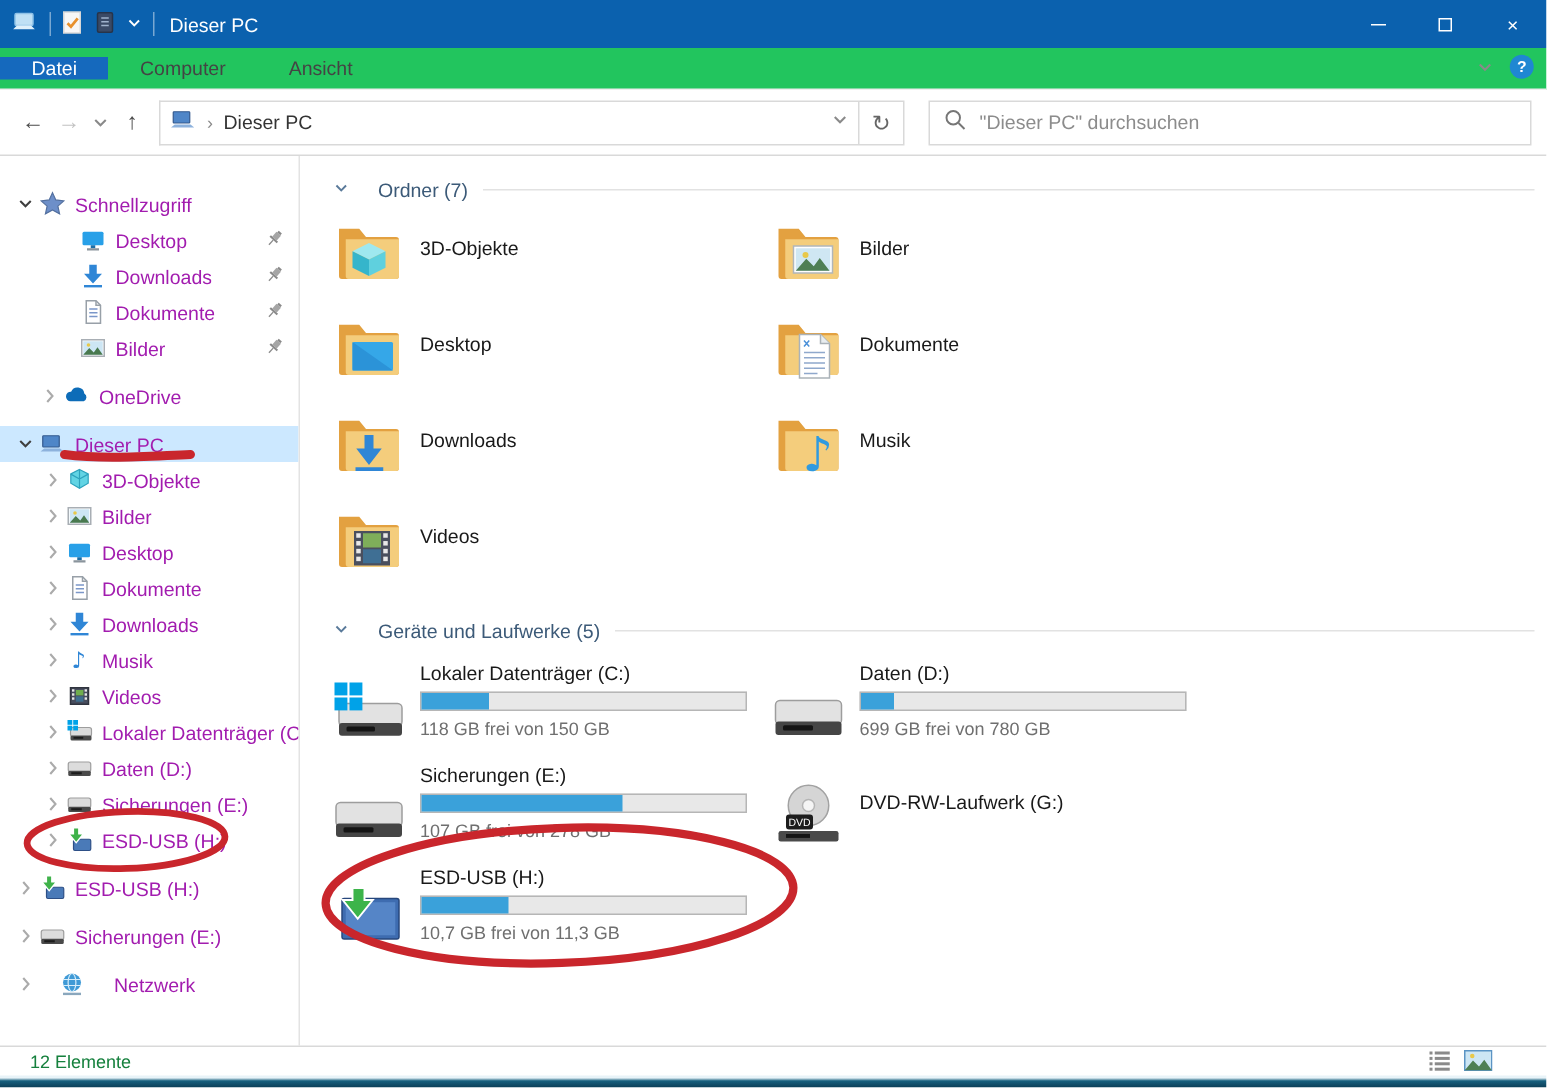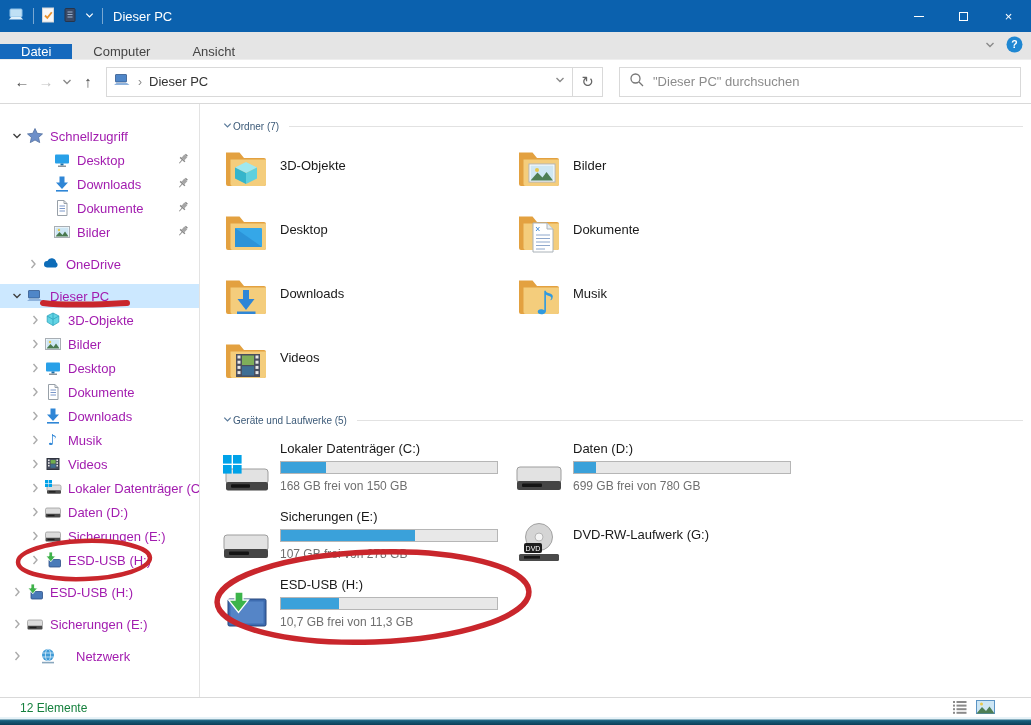--- a/index.html
+++ b/index.html
@@ -12,21 +12,21 @@
   .qat { display:flex; align-items:center; gap:7px; padding-left:8px; }
   .qat-sep { width:1px; height:16px; background:rgba(255,255,255,.45); }
   .win-title { margin-left:10px; font-size:13px; color:#fff; }
   .wc-group { margin-left:auto; display:flex; height:32px; }
   .wc { width:45px; height:32px; display:flex; align-items:center; justify-content:center; color:#fff; }
   .wc .minbar { width:10px; height:1px; background:#fff; display:block; }
   .wc .maxbox { width:9px; height:9px; border:1px solid #fff; display:block; }
   .wc.close { font-size:13px; }
 
   
-  .menubar { height:28px; background:#e5e5e5; display:flex; align-items:flex-end; position:relative; border-bottom:1px solid #eee; }
+  .menubar { height:28px; background:#22c55e; display:flex; align-items:center; position:relative; border-bottom:1px solid #eee; }
   .tab { padding:0 21px; display:flex; align-items:center; font-size:13px; color:#444; }
   .tab.active { background:var(--tab_active,#1569bd); color:#fff; }
   .menubar-right { position:absolute; right:8px; top:0; height:28px; display:flex; align-items:center; gap:10px; }
 
   
   .addressbar { height:44px; background:#fff; border-bottom:1px solid #d9d9d9; display:flex; align-items:center; padding:0 10px 0 10px; }
   .navbtn { width:24px; height:26px; display:flex; align-items:center; justify-content:center; font-size:15px; color:#4c4c4c; }
   .navbtn.small { width:18px; }
   .navbtn.disabled { color:#c3c3c3; }
   .addr-group { display:flex; margin-left:6px; }
@@ -48,21 +48,21 @@
   .srow.lvl1.qa { padding-left:52px; }
   .srow.sel { background:var(--selection,#cce8ff); }
   .schev { width:17px; display:flex; align-items:center; justify-content:center; flex-shrink:0; }
   .sicon { width:19px; height:18px; margin-right:6px; display:flex; align-items:center; justify-content:center; flex-shrink:0; }
   .slabel { font-size:13px; color:#a21caf; overflow:hidden; }
   .spin { margin-left:auto; margin-right:9px; flex-shrink:0; }
   .mchar { color:#2f86d6; font-size:15px; line-height:1; font-family:"DejaVu Sans",sans-serif; }
 
   .content { flex:1; padding:12px 0 0 22px; position:relative; overflow:hidden; }
   .sec-header { height:20px; display:flex; align-items:center; padding-right:8px; }
-  .sec-title { color:#3c5a78; font-size:10px; margin-left:0; white-space:nowrap; }
+  .sec-title { color:#3c5a78; font-size:13px; margin-left:19px; white-space:nowrap; }
   .sec-line { flex:1; height:1px; background:#e2e2e2; margin-left:10px; }
   .grid-folders { margin-top:8px; display:grid; grid-template-columns:293px 293px; grid-auto-rows:64px; }
   .grid-drives  { margin-top:8px; display:grid; grid-template-columns:293px 293px; grid-auto-rows:68px; }
   .sec-header.second { margin-top:10px; }
   .ftile { display:flex; }
   .ficon { width:48px; height:48px; flex-shrink:0; }
   .flabel { margin:14px 0 0 10px; font-size:13px; color:#191919; }
   .dtile { display:flex; }
   .dicon { width:48px; height:44px; margin-top:15px; flex-shrink:0; }
   .dinfo { margin-left:10px; width:218px; }
@@ -625,21 +625,21 @@
                   <rect x="11" y="2" width="8.6" height="8.6"></rect>
                   <rect x="1" y="12" width="8.6" height="8.6"></rect>
                   <rect x="11" y="12" width="8.6" height="8.6"></rect>
                 </g>
               </svg></span>
             <div class="dinfo">
               <div class="dname">Lokaler Datenträger (C:)</div>
               <div class="dbar">
                 <div class="dfill" style="width: 21%;"></div>
               </div>
-              <div class="dcap">168 GB frei von 150 GB</div>
+              <div class="dcap">118 GB frei von 150 GB</div>
             </div>
           </div>
           <div class="dtile">
             <span class="dicon"><svg width="48" height="44" viewBox="0 0 48 44">
                 <rect x="2" y="14" width="44" height="16" rx="3" fill="#e2e2e2" stroke="#9d9d9d"></rect>
                 <rect x="2" y="28" width="44" height="9" rx="2" fill="#454545"></rect>
                 <rect x="7" y="30.5" width="20" height="3.5" rx="1" fill="#141414"></rect>
               </svg></span>
             <div class="dinfo">
               <div class="dname">Daten (D:)</div>

